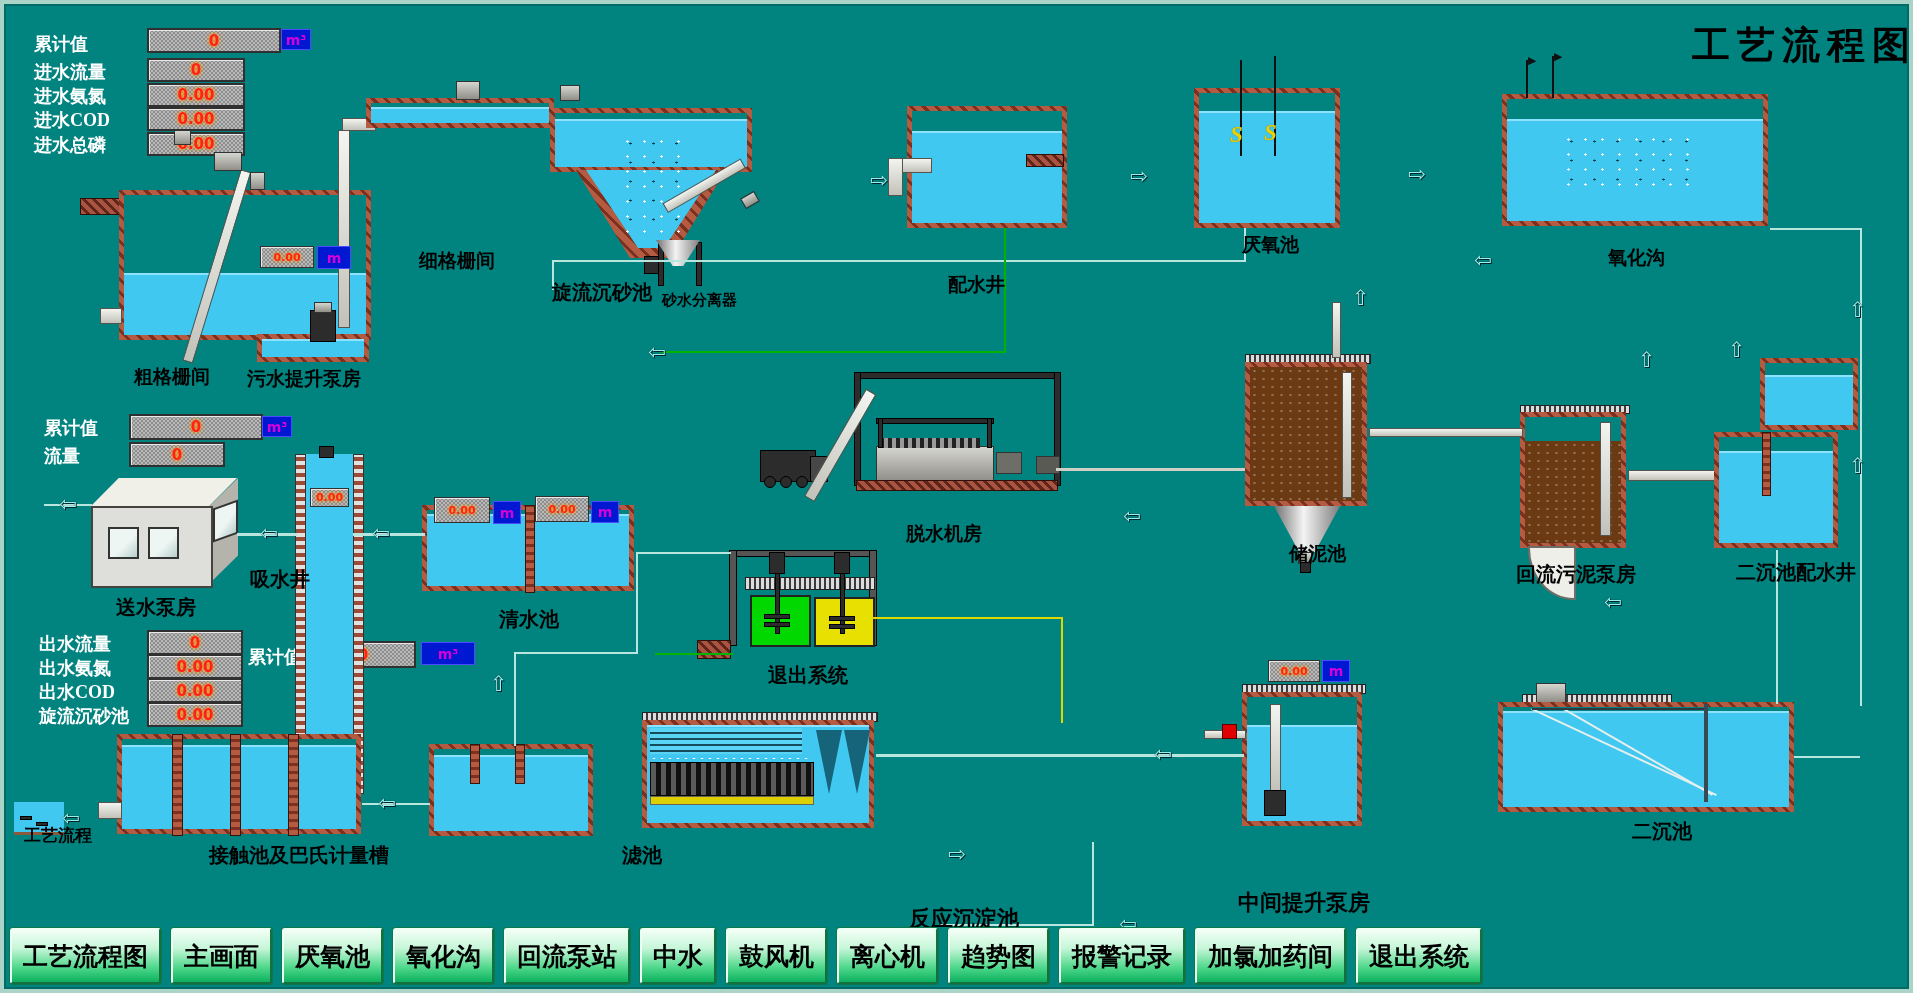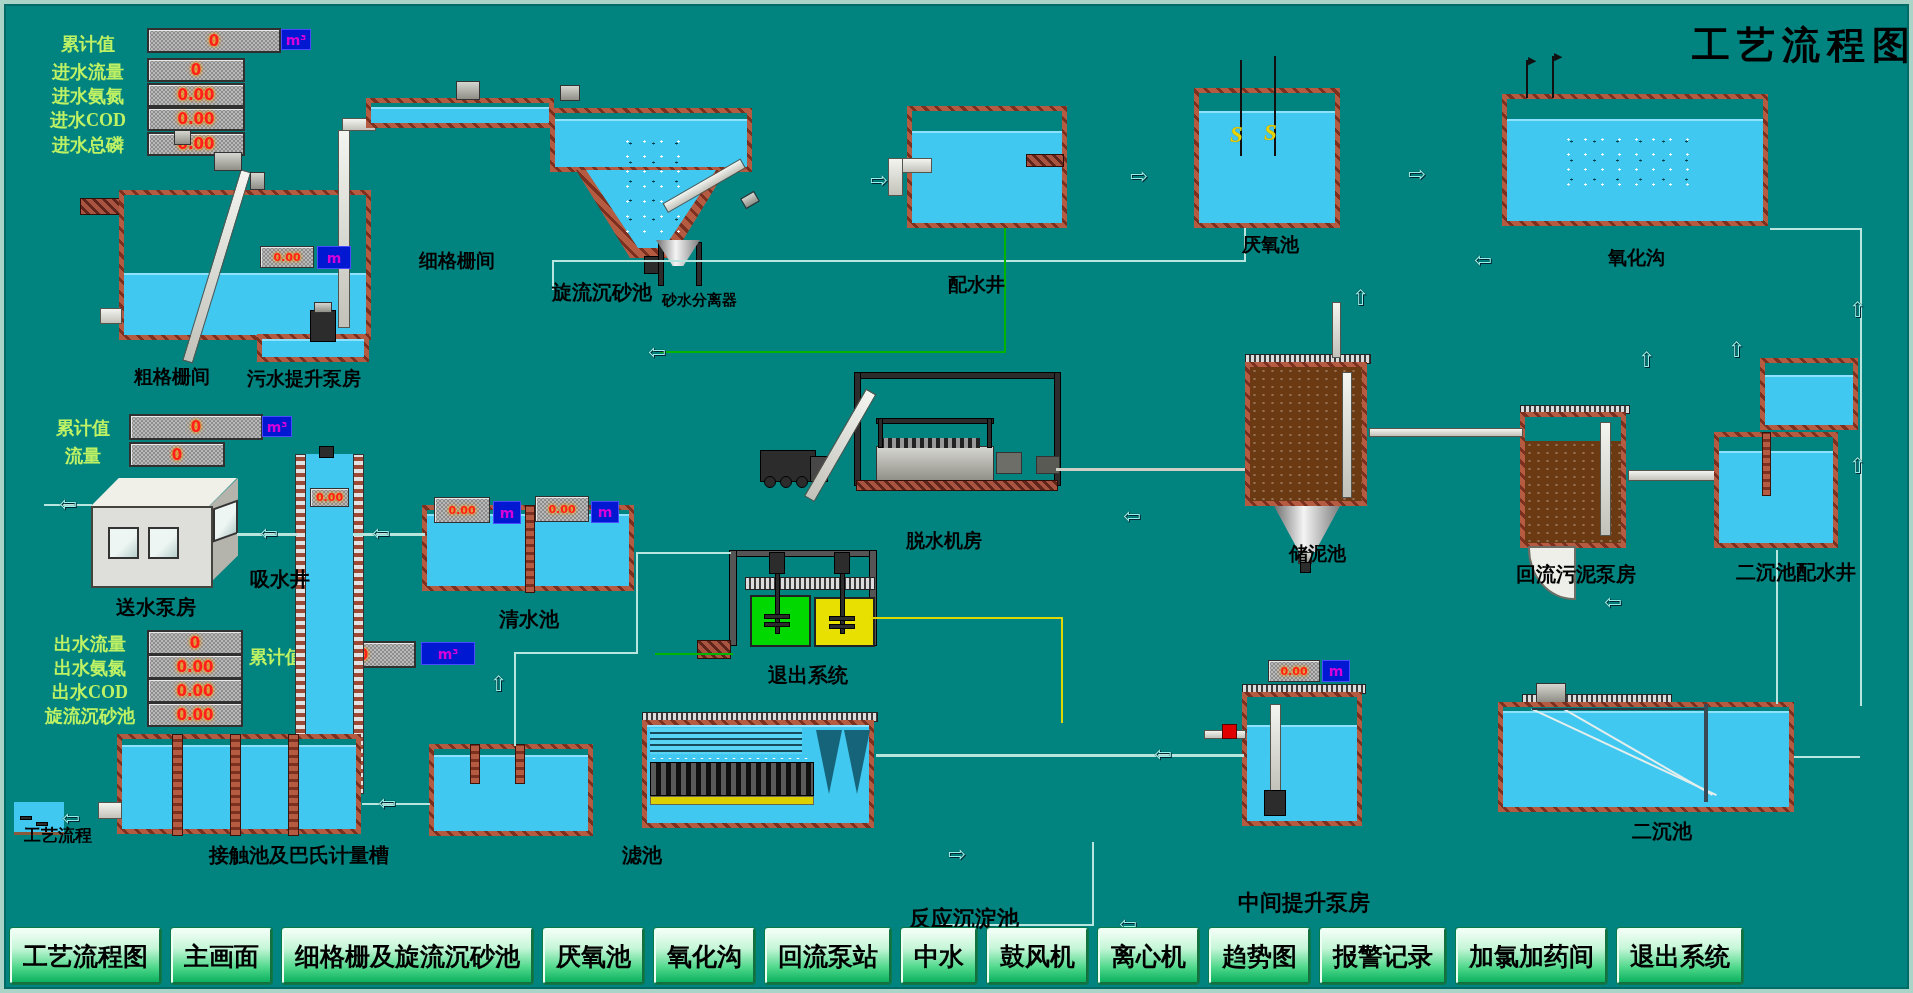--- a/index.html
+++ b/index.html
@@ -4,21 +4,21 @@
 <style>
   html,body{margin:0;padding:0;background:#04544e;}
   .screen{position:relative;width:1913px;height:993px;background:#018380;overflow:hidden;
           box-sizing:border-box;border:4px solid #a9d4c7;box-shadow:inset 0 0 0 2px #026b65;
           font-family:"Liberation Sans",sans-serif;}
   .abs{position:absolute;}
   
   .title{position:absolute;font:bold 38px "Liberation Serif",serif;color:#000;letter-spacing:7px;white-space:nowrap;}
   .lbl{position:absolute;font:bold 19px "Liberation Serif",serif;color:#000;white-space:nowrap;}
   .lbl.sm{font-size:15px;} .lbl.md{font-size:20px;} .lbl.lg{font-size:22px;}
-  .plabel{position:absolute;font:bold 18px "Liberation Serif",serif;color:#bef264;white-space:nowrap;text-align:center;}
+  .plabel{position:absolute;font:bold 18px "Liberation Serif",serif;color:#ffffff;white-space:nowrap;text-align:left;}
   
   .field{position:absolute;display:flex;align-items:center;justify-content:center;
          background-color:#b9b9b9;
          background-image:linear-gradient(45deg,#8d8d8d 25%,transparent 25%,transparent 75%,#8d8d8d 75%),
                           linear-gradient(45deg,#8d8d8d 25%,transparent 25%,transparent 75%,#8d8d8d 75%);
          background-size:4px 4px;background-position:0 0,2px 2px;
          border:2px solid #303030;box-shadow:inset 1px 1px 0 #e8e8e8;
          font:bold 15px "DejaVu Sans",sans-serif;color:#ff1f1f;
          text-shadow:0 0 5px #ff8a00,0 0 2px #ffb400;}
   .field.tiny{font-size:11px;border-width:1px;}
@@ -343,39 +343,38 @@
   <div class="ar ar-u" style="left:1348px;top:284px;"></div>
 
   <div class="lbl" style="left:130px;top:360px;">粗格栅间</div>
   <div class="lbl" style="left:243px;top:362px;">污水提升泵房</div>
   <div class="lbl" style="left:415px;top:244px;">细格栅间</div>
   <div class="lbl md" style="left:548px;top:275px;">旋流沉砂池</div>
   <div class="lbl sm" style="left:658px;top:287px;">砂水分离器</div>
   <div class="lbl" style="left:944px;top:268px;">配水井</div>
   <div class="lbl" style="left:1238px;top:228px;">厌氧池</div>
   <div class="lbl" style="left:1604px;top:241px;">氧化沟</div>
-  <div class="lbl" style="left:902px;top:517px;margin-top:7px;">脱水机房</div>
+  <div class="lbl" style="left:902px;top:517px;">脱水机房</div>
   <div class="lbl" style="left:1285px;top:537px;">储泥池</div>
   <div class="lbl md" style="left:1512px;top:557px;">回流污泥泵房</div>
   <div class="lbl md" style="left:1732px;top:555px;">二沉池配水井</div>
   <div class="lbl md" style="left:246px;top:562px;">吸水井</div>
   <div class="lbl md" style="left:112px;top:590px;">送水泵房</div>
   <div class="lbl md" style="left:495px;top:602px;">清水池</div>
   <div class="lbl md" style="left:764px;top:658px;">退出系统</div>
   <div class="lbl sm" style="left:20px;top:820px;font-size:17px;">工艺流程</div>
   <div class="lbl md" style="left:205px;top:838px;">接触池及巴氏计量槽</div>
   <div class="lbl md" style="left:618px;top:838px;">滤池</div>
   <div class="lbl lg" style="left:905px;top:900px;">反应沉淀池</div>
   <div class="lbl lg" style="left:1234px;top:884px;">中间提升泵房</div>
   <div class="lbl md" style="left:1628px;top:814px;">二沉池</div>
 
   <div class="nav">
     <div class="navbtn">工艺流程图</div>
     <div class="navbtn">主画面</div>
-    <div class="navbtn">细格栅及旋流沉砂池</div>
     <div class="navbtn">厌氧池</div>
     <div class="navbtn">氧化沟</div>
     <div class="navbtn">回流泵站</div>
     <div class="navbtn">中水</div>
     <div class="navbtn">鼓风机</div>
     <div class="navbtn">离心机</div>
     <div class="navbtn">趋势图</div>
     <div class="navbtn">报警记录</div>
     <div class="navbtn">加氯加药间</div>
     <div class="navbtn">退出系统</div>

